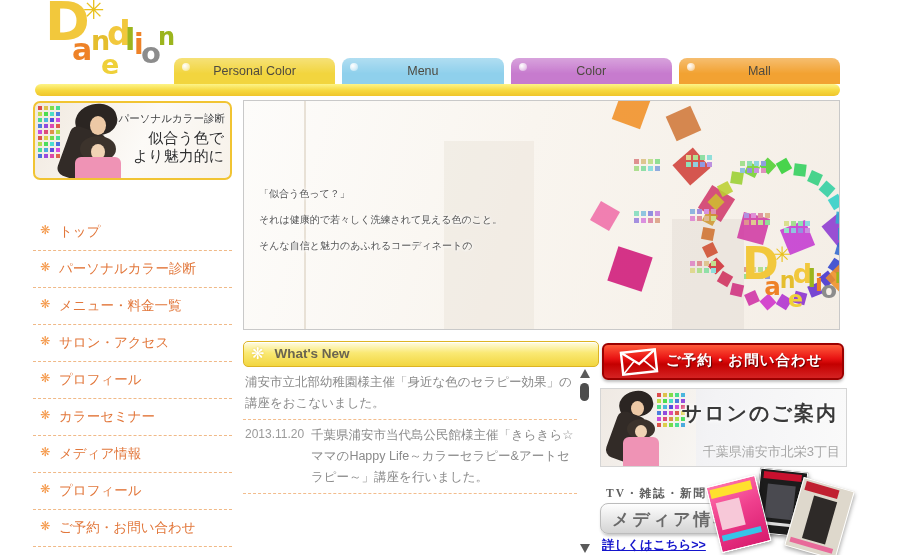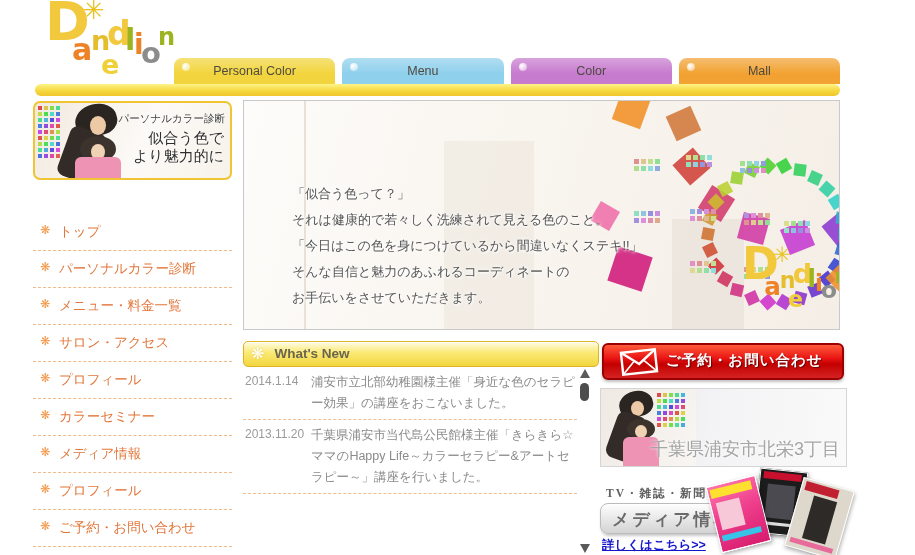--- a/index.html
+++ b/index.html
@@ -51,22 +51,22 @@
 
   
   .hero{position:absolute;left:243px;top:100px;width:595px;height:228px;border:1px solid #c9c9c9;
         overflow:hidden;background:linear-gradient(105deg,#fdfcfa 0%,#f9f5ef 45%,#f4eee6 100%);}
   .hero-shape{position:absolute;}
   .sq{position:absolute;opacity:.88;}
   .swatch{position:absolute;}
   .hero-title{position:absolute;left:14px;top:12px;font-size:37px;font-weight:bold;color:#3d3d3d;
         font-family:"Liberation Serif","DejaVu Serif",serif;letter-spacing:1px;
         text-shadow:0 0 5px #fff,0 0 9px #fff,2px 2px 3px rgba(255,255,255,.95);}
-  .hero-lines{position:absolute;left:15px;top:80px;font-size:13px;color:#555;line-height:26px;
-        text-shadow:0 0 4px #fff,0 0 6px #fff,1px 1px 2px #fff;margin-left:33px;}
+  .hero-lines{position:absolute;left:15px;top:80px;font-size:10px;color:#555;line-height:26px;
+        text-shadow:0 0 4px #fff,0 0 6px #fff,1px 1px 2px #fff;}
 
   
   .news-list{position:absolute;left:243px;top:367px;width:334px;height:188px;overflow:hidden;}
   .news-item{display:flex;gap:8px;padding:5px 0 6px 2px;border-bottom:1px dashed #f3bd8d;}
   .news-date{width:58px;flex:none;color:#9a9a9a;font-size:12px;padding-top:2px;}
   .news-text{flex:1;color:#8a8a8a;font-size:12.5px;line-height:1.65;}
   .scrollbar{position:absolute;left:578px;top:369px;width:13px;height:184px;}
   .scroll-up,.scroll-down{position:absolute;left:2px;width:0;height:0;cursor:pointer;
         border-left:5px solid transparent;border-right:5px solid transparent;}
   .scroll-up{top:0;border-bottom:9px solid #5a5a5a;}
@@ -79,21 +79,21 @@
         background:linear-gradient(180deg,#ff5a3a 0%,#e81212 42%,#c40000 58%,#d software42222 100%);}
   .contact-btn{background:linear-gradient(180deg,#ff5a3a 0%,#e81212 42%,#c40000 58%,#d42222 100%);}
   .contact-label{position:absolute;left:62px;top:6px;color:#fff;font-size:14.5px;font-weight:bold;
         font-family:"Liberation Serif","DejaVu Serif",serif;letter-spacing:1px;text-shadow:1px 1px 1px rgba(0,0,0,.5);}
   .envelope{position:absolute;left:16px;top:4px;transform:rotate(-6deg);}
 
   .salon-box{position:absolute;left:600px;top:388px;width:245px;height:77px;border:1px solid #d5d5d5;
         overflow:hidden;cursor:pointer;background:linear-gradient(100deg,#e6e4e6 0%,#f3f3f5 45%,#fafafa 100%);}
   .salon-title{position:absolute;right:8px;top:11px;font-size:20px;color:#3a3a3a;font-weight:bold;
         font-family:"Liberation Serif","DejaVu Serif",serif;letter-spacing:2px;text-shadow:0 0 4px #fff,0 0 6px #fff;}
-  .salon-addr{position:absolute;right:6px;bottom:5px;font-size:18px;color:#a5a5a5;text-shadow:0 0 3px #fff;margin-top:32px;}
+  .salon-addr{position:absolute;right:6px;bottom:5px;font-size:13px;color:#a5a5a5;text-shadow:0 0 3px #fff;margin-top:32px;}
   .salon-photo{position:absolute;left:0;top:0;width:95px;height:77px;background:linear-gradient(115deg,#efe9e3,#f8f6f3);}
 
   .media-small{position:absolute;left:606px;top:486px;font-size:11.5px;font-weight:bold;color:#5f5f5f;
         font-family:"Liberation Serif","DejaVu Serif",serif;letter-spacing:2px;}
   .media-box{position:absolute;left:600px;top:503px;width:207px;height:29px;border:1px solid #bcbcbc;border-radius:8px;
         background:linear-gradient(180deg,#fefefe 0%,#e6e6e6 55%,#d4d4d4 100%);box-shadow:1px 2px 3px rgba(0,0,0,.22);}
   .media-title{position:absolute;left:11px;top:4px;font-size:17px;color:#6a6a6a;font-weight:bold;
         font-family:"Liberation Serif","DejaVu Serif",serif;letter-spacing:3px;}
   .media-link{position:absolute;left:602px;top:537px;font-size:12.5px;font-weight:bold;color:#1515cc;
         text-decoration:underline;cursor:pointer;}
@@ -311,44 +311,41 @@
         <div class="swatch" style="left: 554px; top: 120px; width: 5px; height: 5px; background: rgb(144, 223, 178);"></div>
         <div class="swatch" style="left: 561px; top: 120px; width: 5px; height: 5px; background: rgb(144, 214, 223);"></div>
         <div class="swatch" style="left: 540px; top: 127px; width: 5px; height: 5px; background: rgb(144, 223, 198);"></div>
         <div class="swatch" style="left: 547px; top: 127px; width: 5px; height: 5px; background: rgb(144, 194, 223);"></div>
         <div class="swatch" style="left: 554px; top: 127px; width: 5px; height: 5px; background: rgb(148, 144, 223);"></div>
         <div class="swatch" style="left: 561px; top: 127px; width: 5px; height: 5px; background: rgb(202, 144, 223);"></div>
       </div>
     <div class="hero-lines" id="hero-lines">
         <div>「似合う色って？」</div>
         <div>それは健康的で若々しく洗練されて見える色のこと。</div>
-        <div>「今日はこの色を身につけているから間違いなくステキ!!」</div>
         <div>そんな自信と魅力のあふれるコーディネートの</div>
-        <div>お手伝いをさせていただきます。</div>
       </div>
     <div class="logo" style="left:498px;top:148px;width:110px;height:72px;" id="logo-hero">
         <span class="logo-letter" style="left: 0px; top: -6.56px; font-size: 44.28px; color: rgb(242, 200, 60);">D</span>
         <span class="logo-letter" style="left: 31.16px; top: -4.92px; font-size: 21.32px; color: rgb(233, 193, 29);">✳</span>
         <span class="logo-letter" style="left: 22.14px; top: 26.24px; font-size: 24.6px; color: rgb(238, 130, 39);">a</span>
         <span class="logo-letter" style="left: 37.72px; top: 19.68px; font-size: 22.14px; color: rgb(229, 190, 46);">n</span>
         <span class="logo-letter" style="left: 50.84px; top: 11.48px; font-size: 27.06px; color: rgb(242, 200, 60);">d</span>
         <span class="logo-letter" style="left: 45.92px; top: 39.36px; font-size: 22.14px; color: rgb(239, 208, 57);">e</span>
         <span class="logo-letter" style="left: 65.6px; top: 18.04px; font-size: 24.6px; color: rgb(156, 181, 30);">l</span>
         <span class="logo-letter" style="left: 72.98px; top: 22.96px; font-size: 22.96px; color: rgb(238, 130, 39);">i</span>
         <span class="logo-letter" style="left: 78.72px; top: 29.52px; font-size: 23.78px; color: rgb(140, 140, 140);">o</span>
         <span class="logo-letter" style="left: 92.66px; top: 18.04px; font-size: 19.68px; color: rgb(156, 181, 30);">n</span>
       </div>
   </div>
 
   <div class="side-head news-head">
     <span class="flower">❋</span><span>What's New</span>
   </div>
   <div class="news-list" id="news-list">
       <div class="news-item">
-        <div class="news-date">2014.1.14</div>
         <div class="news-text">浦安市立北部幼稚園様主催「身近な色のセラピー効果」の講座をおこないました。</div>
       </div>
       <div class="news-item">
         <div class="news-date">2013.11.20</div>
         <div class="news-text">千葉県浦安市当代島公民館様主催「きらきら☆ママのHappy Life～カラーセラピー&amp;アートセラピー～」講座を行いました。</div>
       </div>
     </div>
   <div class="scrollbar">
     <div class="scroll-up"></div>
     <div class="scroll-thumb"></div>
@@ -398,20 +395,21 @@
           <div class="swatch" style="left: 68px; top: 28px; width: 4px; height: 4px; background: rgb(221, 148, 75);"></div>
           <div class="swatch" style="left: 74px; top: 28px; width: 4px; height: 4px; background: rgb(175, 221, 75);"></div>
           <div class="swatch" style="left: 80px; top: 28px; width: 4px; height: 4px; background: rgb(75, 221, 94);"></div>
           <div class="swatch" style="left: 56px; top: 34px; width: 4px; height: 4px; background: rgb(221, 87, 75);"></div>
           <div class="swatch" style="left: 62px; top: 34px; width: 4px; height: 4px; background: rgb(221, 206, 75);"></div>
           <div class="swatch" style="left: 68px; top: 34px; width: 4px; height: 4px; background: rgb(116, 221, 75);"></div>
           <div class="swatch" style="left: 74px; top: 34px; width: 4px; height: 4px; background: rgb(75, 221, 153);"></div>
           <div class="swatch" style="left: 80px; top: 34px; width: 4px; height: 4px; background: rgb(75, 170, 221);"></div>
         </div>
     </div>
+    <div class="salon-title">サロンのご案内</div>
     <div class="salon-addr">千葉県浦安市北栄3丁目</div>
   </div>
 
   <div class="media-small">TV・雑誌・新聞・ラジオ</div>
   <div class="media-box">
     <div class="media-title">メディア情報</div>
   </div>
   <a class="media-link">詳しくはこちら&gt;&gt;</a>
 
   <div class="mags">

